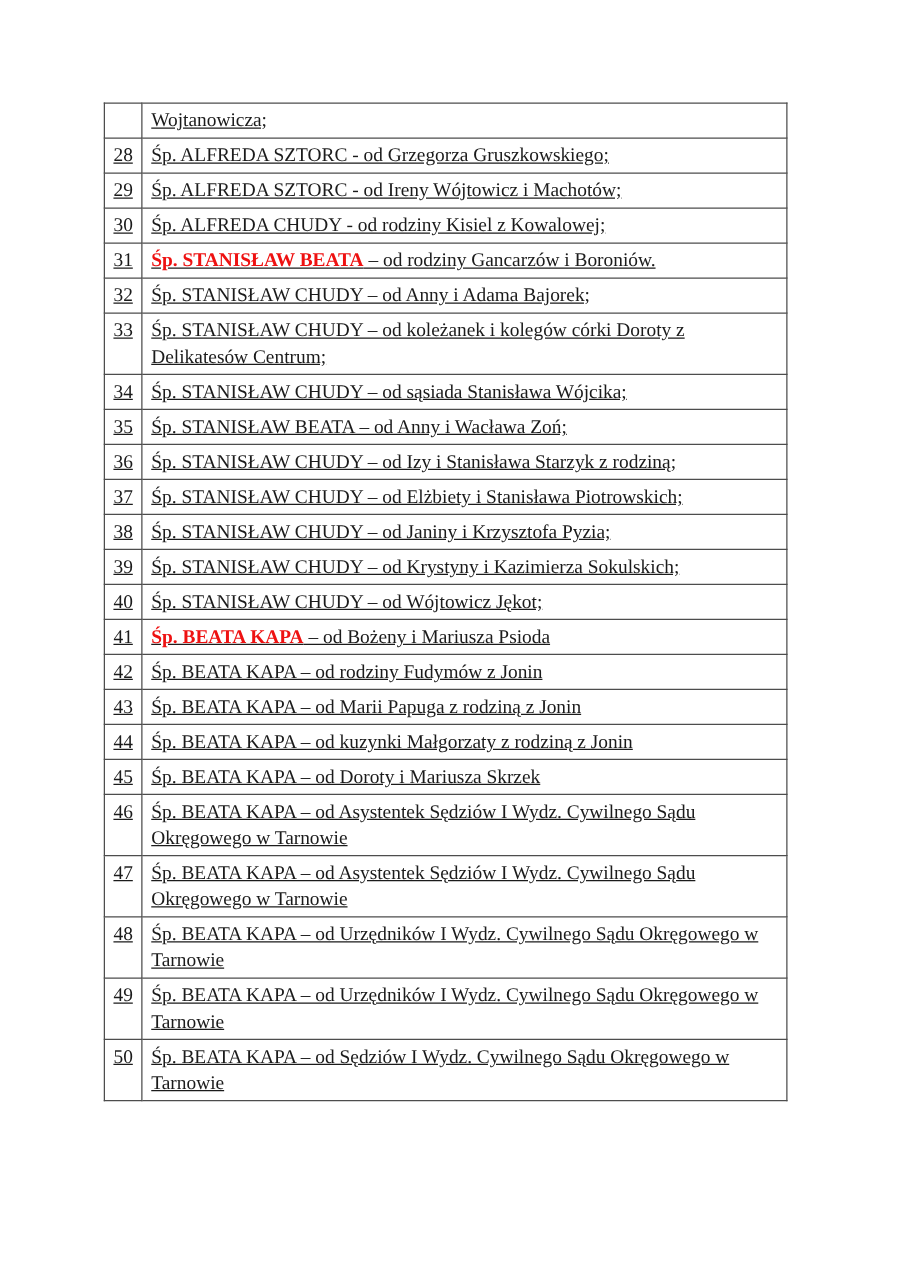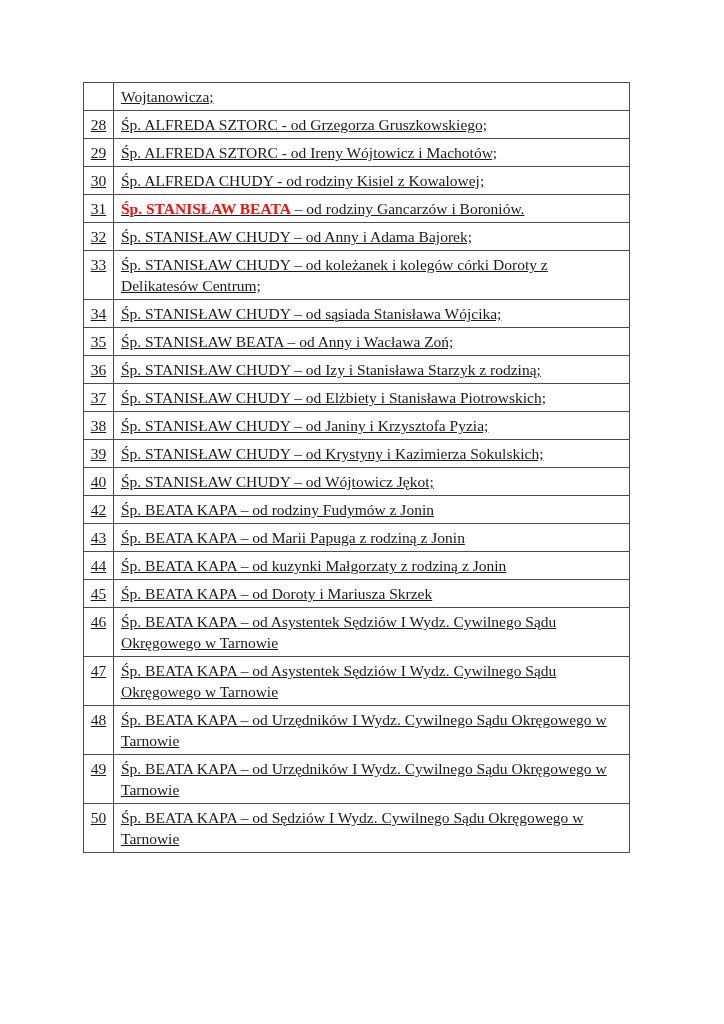--- a/index.html
+++ b/index.html
@@ -107,20 +107,24 @@
         </tr>
         <tr>
           <td class="num">39</td>
           <td class="txt"><span>Śp. STANISŁAW CHUDY – od Krystyny i Kazimierza Sokulskich;</span></td>
         </tr>
         <tr>
           <td class="num">40</td>
           <td class="txt"><span>Śp. STANISŁAW CHUDY – od Wójtowicz Jękot;</span></td>
         </tr>
         <tr>
+          <td class="num">41</td>
+          <td class="txt"><span class="red">Śp. BEATA KAPA</span><span> – od Bożeny i Mariusza Psioda</span></td>
+        </tr>
+        <tr>
           <td class="num">42</td>
           <td class="txt"><span>Śp. BEATA KAPA – od rodziny Fudymów z Jonin</span></td>
         </tr>
         <tr>
           <td class="num">43</td>
           <td class="txt"><span>Śp. BEATA KAPA – od Marii Papuga z rodziną z Jonin</span></td>
         </tr>
         <tr>
           <td class="num">44</td>
           <td class="txt"><span>Śp. BEATA KAPA – od kuzynki Małgorzaty z rodziną z Jonin</span></td>

